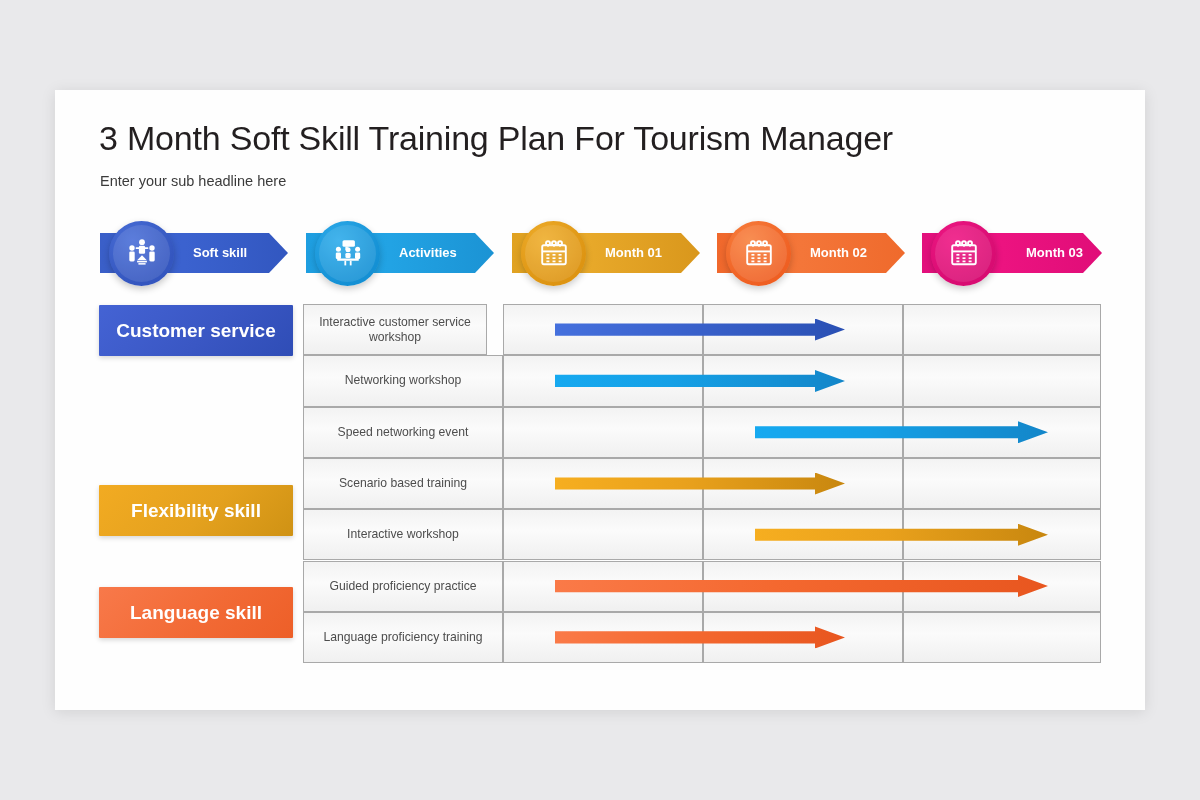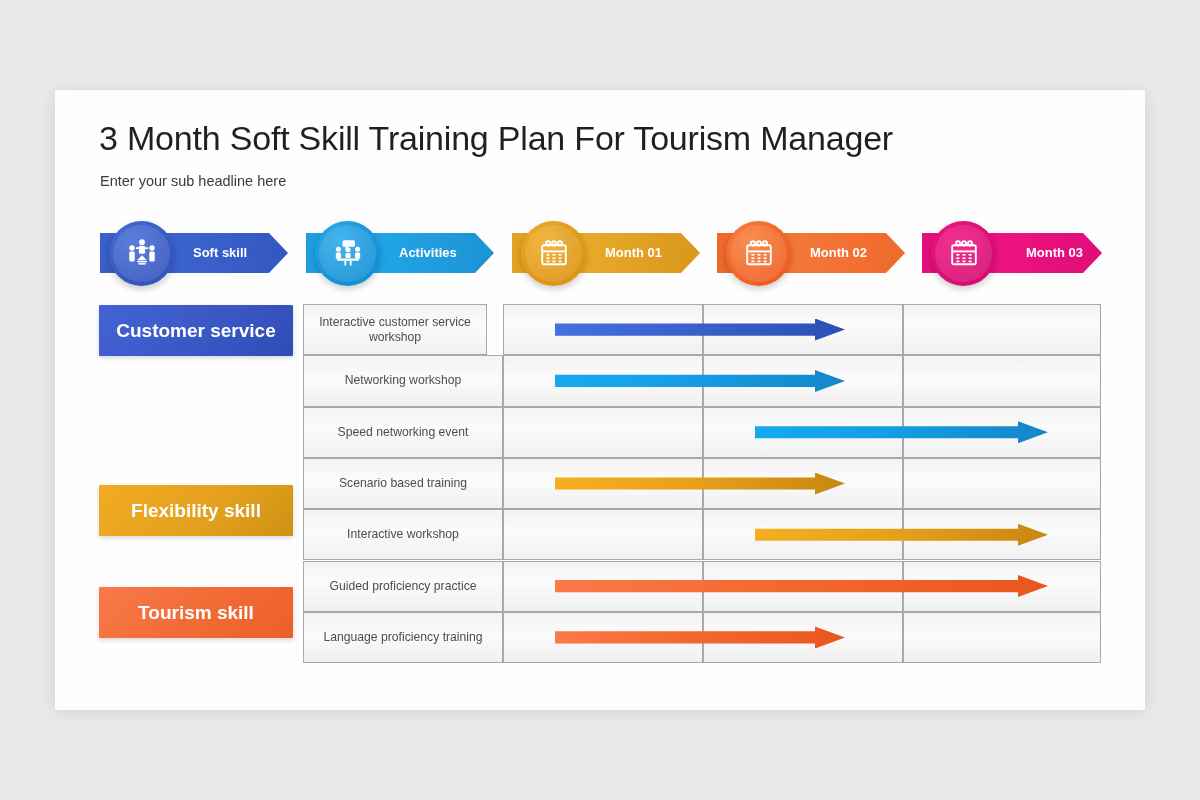--- a/index.html
+++ b/index.html
@@ -245,21 +245,21 @@
     <div class="lbl" style="left:104px;">Month 03</div>
   </div>
 
   <div class="pill p1" style="top:305px;">
     <span>Customer service</span>
   </div>
   <div class="pill p3" style="top:485px;">
     <span>Flexibility skill</span>
   </div>
   <div class="pill p4" style="top:587px;">
-    <span>Tourism skill</span>
+    <span>Language skill</span>
   </div>
 
   <div class="tbl">
 
     <div>
       <div class="cell actcell" style="left:0;top:0;width:184px;height:51.3px;">
         <span>Interactive customer service workshop</span>
       </div>
       <div class="cell" style="left:200px;top:0;width:200px;height:51.3px;"></div>
       <div class="cell" style="left:400px;top:0;width:200px;height:51.3px;"></div>

